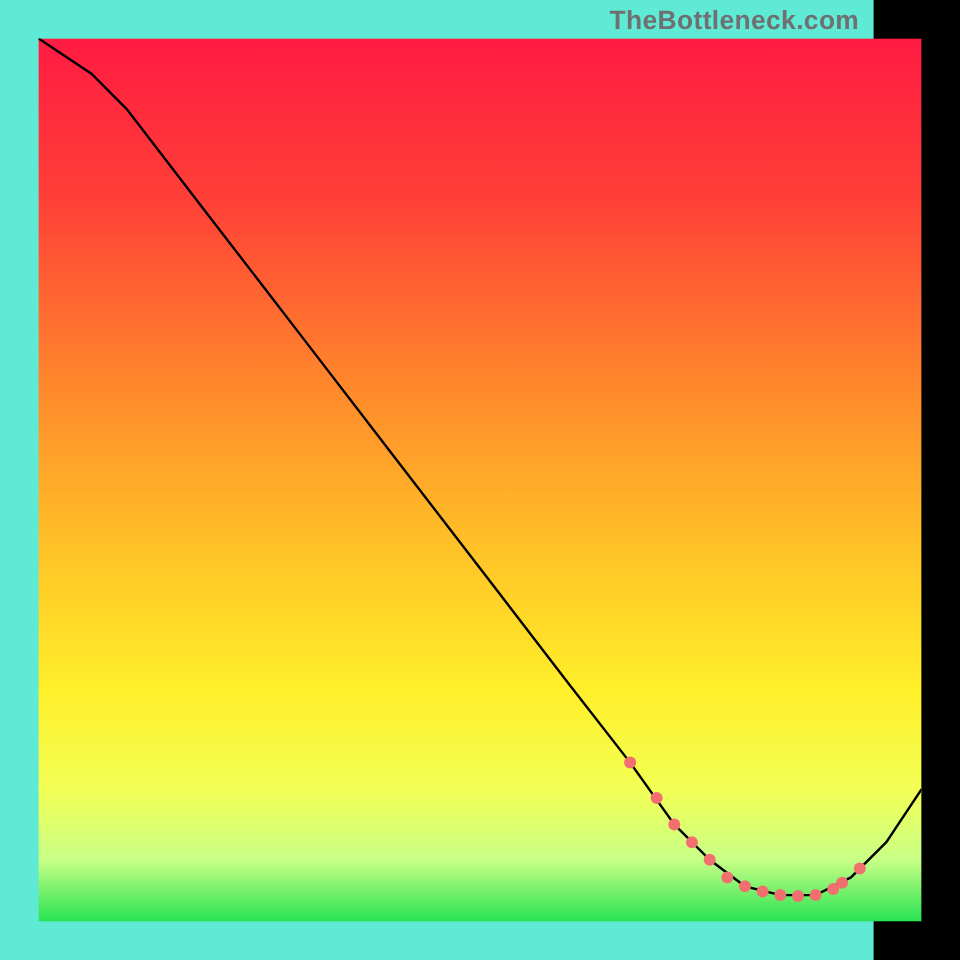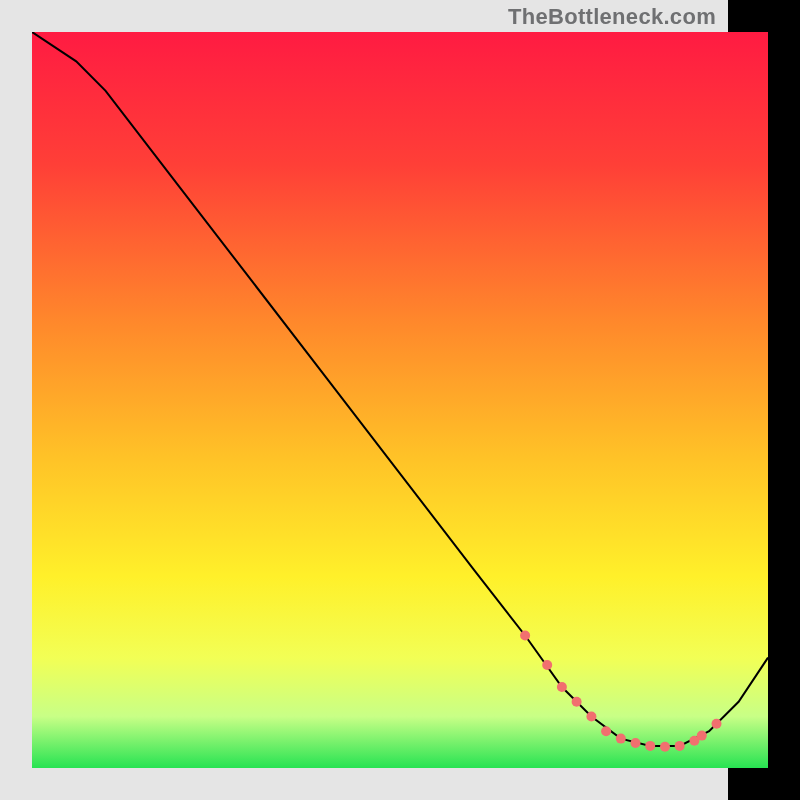--- a/index.html
+++ b/index.html
@@ -10,21 +10,21 @@
     background: #000;
     overflow: hidden;
     font-family: Arial, Helvetica, sans-serif;
   }
   .frame {
     position: absolute;
     top: 0;
     left: 0;
     width: 728px;
     height: 800px;
-    background: #e5e5e5;
+    background: #5eead4;
   }
   .watermark {
     position: absolute;
     top: 4px;
     right: 12px;
     color: #6f7072;
     font-size: 22px;
     font-weight: 600;
     letter-spacing: 0.3px;
   }

